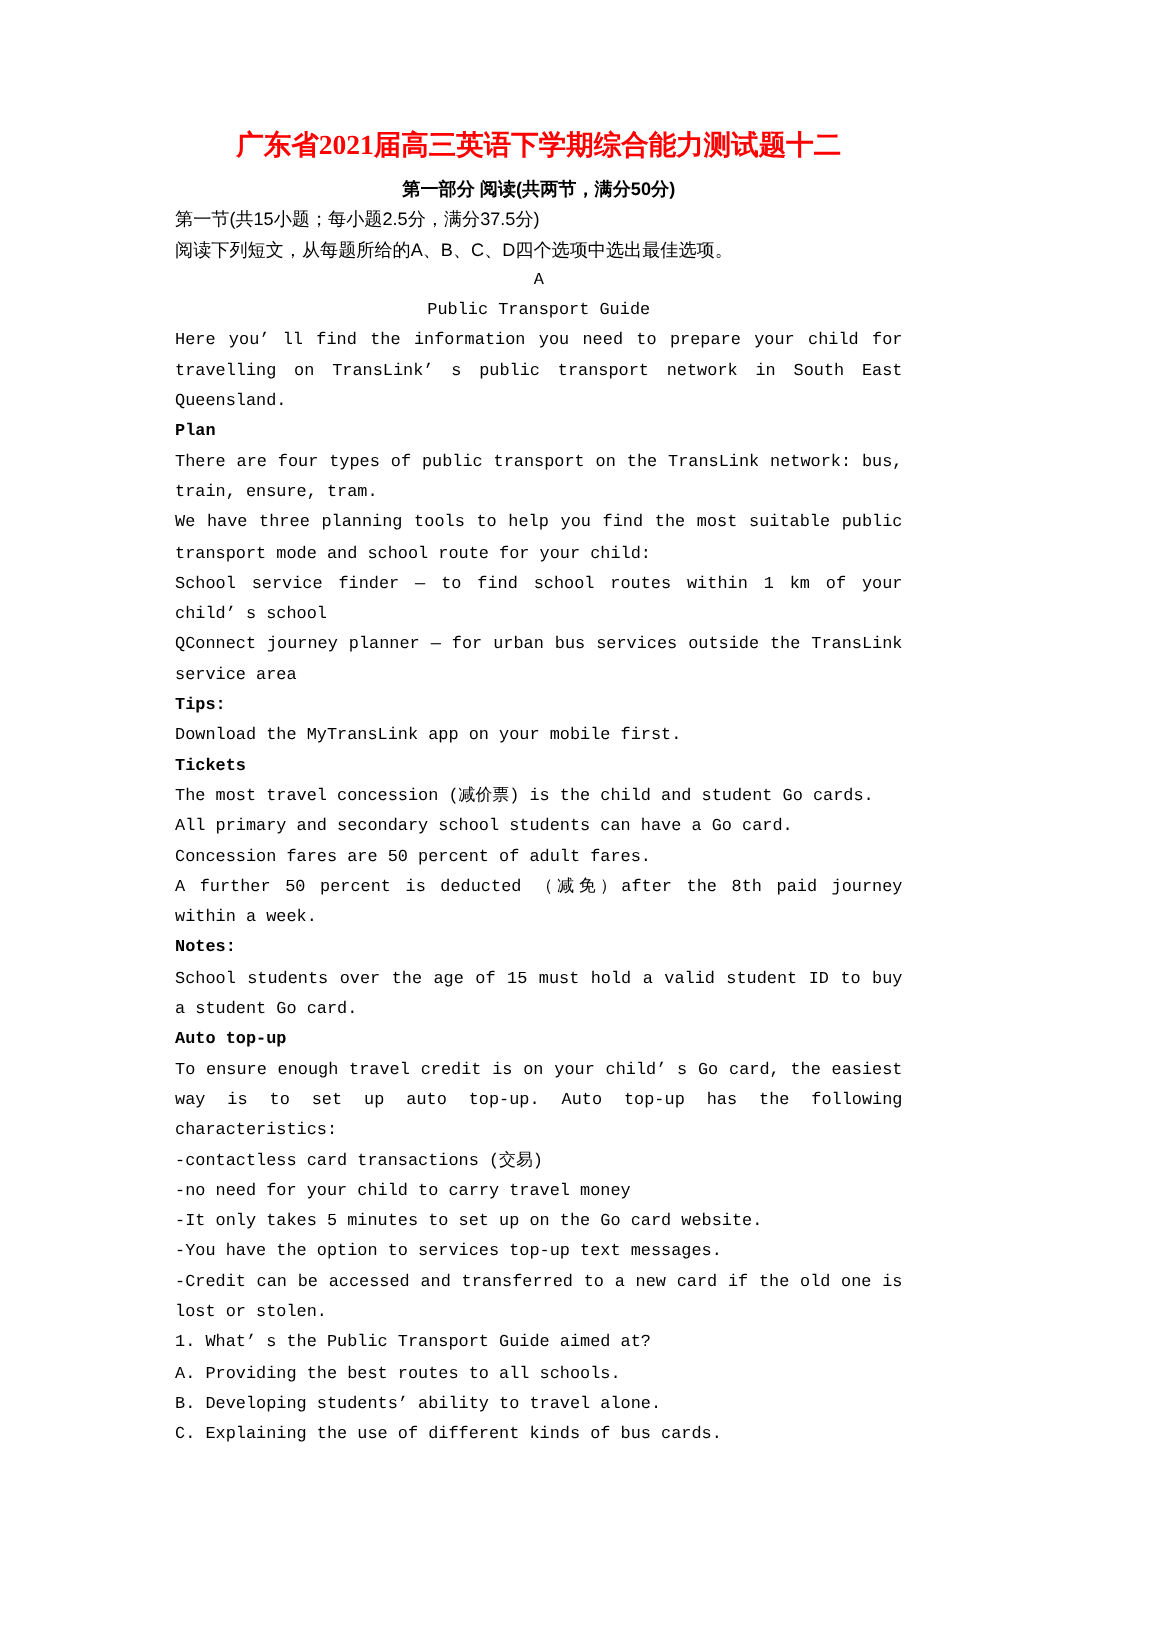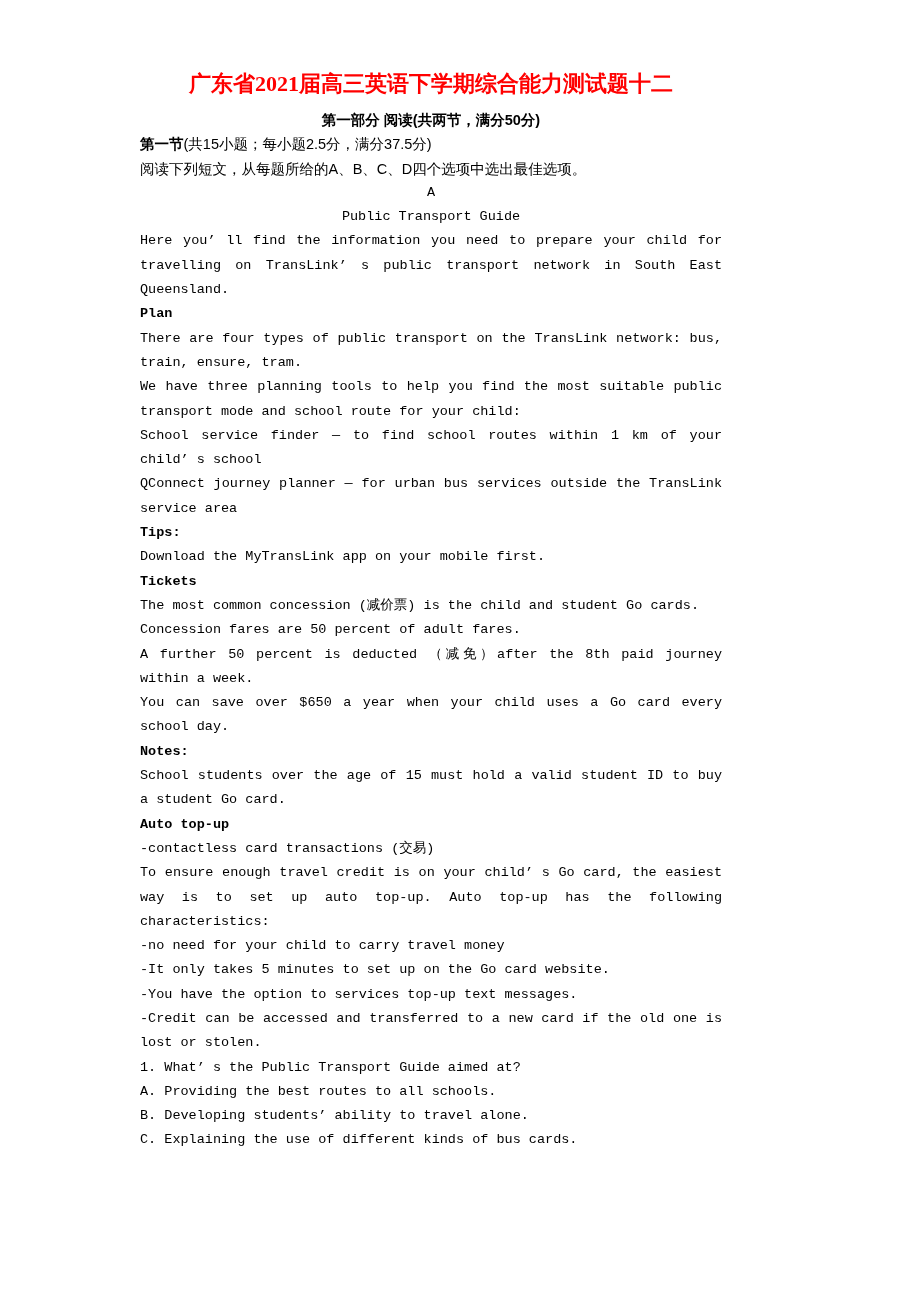--- a/index.html
+++ b/index.html
@@ -6,21 +6,21 @@
     margin: 0;
     padding: 0;
     background: #ffffff;
   }
   .page {
     position: relative;
     width: 862px;
     min-height: 1302px;
     box-sizing: border-box;
     background: #ffffff;
-    padding: 70px 140px 60px 140px;
+    padding: 102px 140px 60px 140px;
     font-family: "Liberation Mono", "DejaVu Sans Mono", "DejaVu Sans", monospace;
     font-size: 13.5px;
     line-height: 24.3px;
     color: #000000;
   }
   .doc-title {
     font-family: "Liberation Serif", "DejaVu Serif", serif;
     font-size: 22px;
     font-weight: bold;
     text-align: center;
@@ -37,21 +37,21 @@
   }
   .doc-body p.bold {
     font-weight: bold;
     font-family: Liberation Mono, monospace;
   }
   .doc-body p.cjk {
     font-family: "Liberation Sans", "DejaVu Sans", sans-serif;
     font-size: 14.5px;
   }
   .doc-body p b {
-    font-weight: bold;
+    font-weight: normal;
   }
 </style>
 </head>
 <body>
 
 <div class="page">
   <h1 class="doc-title" style="color: rgb(255, 0, 0);">广东省2021届高三英语下学期综合能力测试题十二</h1>
   <div class="doc-body">
       <p class="center bold cjk">第一部分 阅读(共两节，满分50分)</p>
       <p class="cjk"><b>第一节</b>(共15小题；每小题2.5分，满分37.5分)</p>
@@ -60,29 +60,29 @@
       <p class="center">Public Transport Guide</p>
       <p>Here you’ ll find the information you need to prepare your child for travelling on TransLink’ s public transport network in South East Queensland.</p>
       <p class="bold">Plan</p>
       <p>There are four types of public transport on the TransLink network: bus, train, ensure, tram.</p>
       <p>We have three planning tools to help you find the most suitable public transport mode and school route for your child:</p>
       <p>School service finder — to find school routes within 1 km of your child’ s school</p>
       <p>QConnect journey planner — for urban bus services outside the TransLink service area</p>
       <p class="bold">Tips:</p>
       <p>Download the MyTransLink app on your mobile first.</p>
       <p class="bold">Tickets</p>
-      <p>The most common concession (减价票) is the child and student Go cards.</p>
+      <p>The most travel concession (减价票) is the child and student Go cards.</p>
+      <p>All primary and secondary school students can have a Go card.</p>
       <p>Concession fares are 50 percent of adult fares.</p>
       <p>A further 50 percent is deducted （减免）after the 8th paid journey within a week.</p>
-      <p>You can save over $650 a year when your child uses a Go card every school day.</p>
       <p class="bold">Notes:</p>
       <p>School students over the age of 15 must hold a valid student ID to buy a student Go card.</p>
       <p class="bold">Auto top-up</p>
+      <p>To ensure enough travel credit is on your child’ s Go card, the easiest way is to set up auto top-up. Auto top-up has the following characteristics:</p>
       <p>-contactless card transactions (交易)</p>
-      <p>To ensure enough travel credit is on your child’ s Go card, the easiest way is to set up auto top-up. Auto top-up has the following characteristics:</p>
       <p>-no need for your child to carry travel money</p>
       <p>-It only takes 5 minutes to set up on the Go card website.</p>
       <p>-You have the option to services top-up text messages.</p>
       <p>-Credit can be accessed and transferred to a new card if the old one is lost or stolen.</p>
       <p>1. What’ s the Public Transport Guide aimed at?</p>
       <p>A. Providing the best routes to all schools.</p>
       <p>B. Developing students’ ability to travel alone.</p>
       <p>C. Explaining the use of different kinds of bus cards.</p>
     </div>
 </div>

